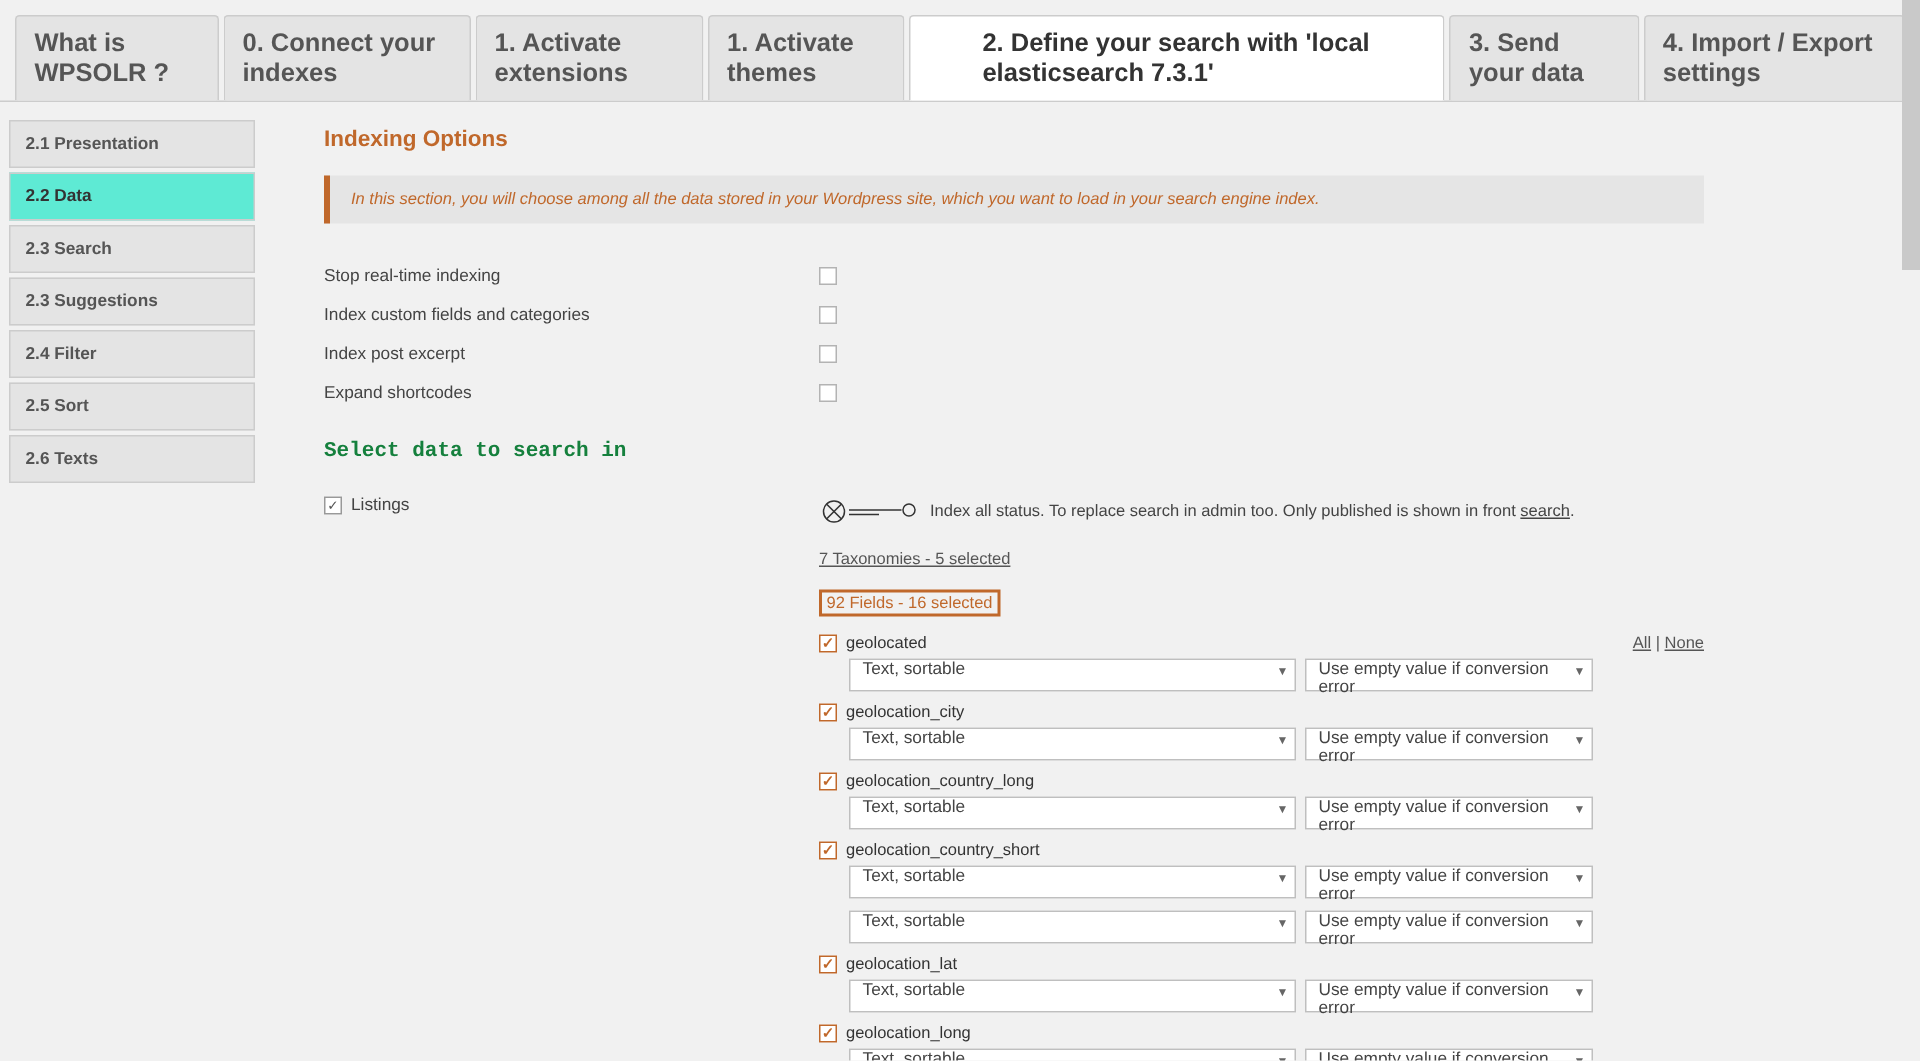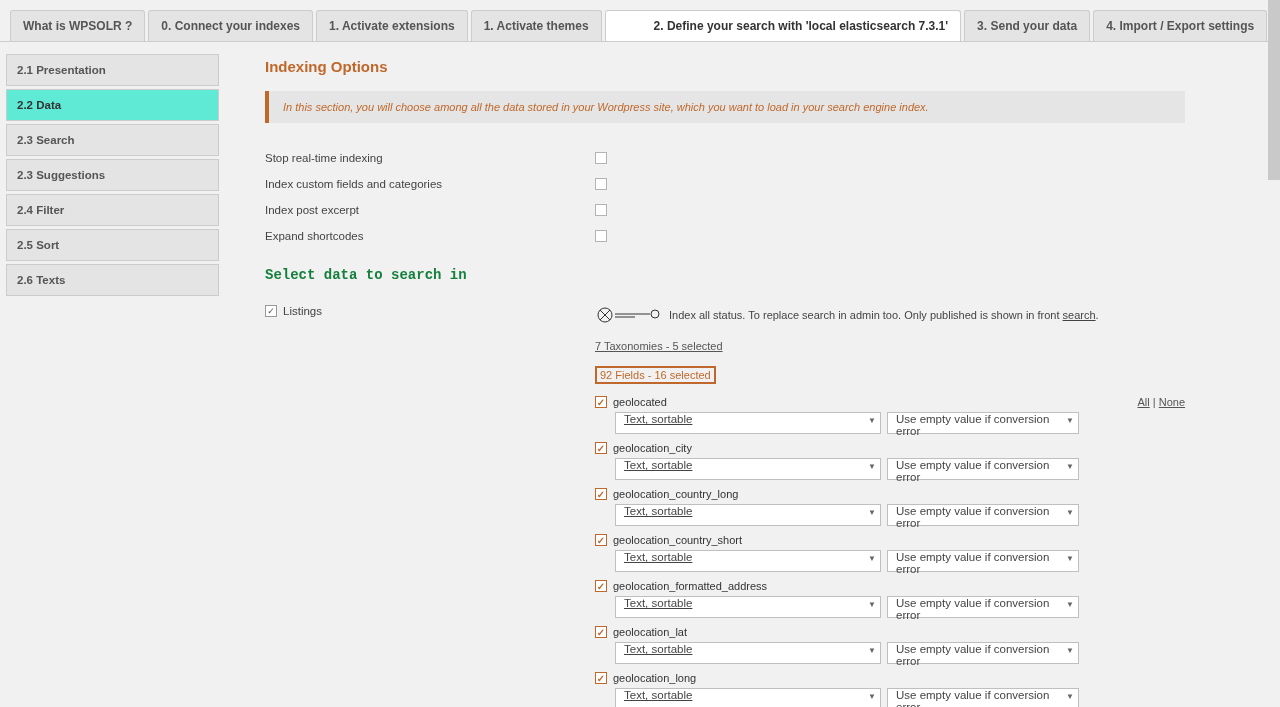--- a/index.html
+++ b/index.html
@@ -27,35 +27,35 @@
   padding: 10px 10px 0 10px;
   border-bottom: 1px solid #ccc;
 }
 .tabs-top .tab {
   padding: 8px 12px;
   background: #e4e4e4;
   border: 1px solid #ccc;
   border-bottom: none;
   font-weight: bold;
   color: #555;
-  font-size: 12px;
+  font-size: 17px;
   border-radius: 3px 3px 0 0;
   cursor: pointer;
 }
 .tabs-top .tab.active {
   background: #fff;
   color: #333;
   padding-left: 48px;
 }
 .main-wrap {
   display: flex;
   align-items: flex-start;
 }
 .side-nav {
-  width: 213px;
+  width: 164px;
   margin: 12px 0 0 6px;
 }
 .side-nav .side-item {
   padding: 9px 10px;
   border: 1px solid #ccc;
   background: #e4e4e4;
   font-weight: bold;
   color: #555;
   font-size: 11.5px;
   margin-bottom: 3px;
@@ -201,21 +201,21 @@
 .sel-wrap { position: relative; }
 .sel-wrap::after {
   content: "▼";
   position: absolute;
   right: 5px;
   top: 4px;
   font-size: 8px;
   color: #666;
   pointer-events: none;
 }
-.sel.wide { width: 266px; text-decoration: underline; }
+.sel.wide { width: 298px; }
 .sel.narrow { width: 192px; }
 
 .all-none {
   position: absolute;
   right: 0;
   top: 0;
   font-size: 11px;
 }
 .all-none a { color: #555; text-decoration: underline; cursor: pointer; }
 .all-none .sep { color: #555; }
@@ -346,24 +346,20 @@
               <div class="field-selects">
                 <div class="sel-wrap">
                   <div class="sel wide">Text, sortable</div>
                 </div>
                 <div class="sel-wrap">
                   <div class="sel narrow">Use empty value if conversion error</div>
                 </div>
               </div>
             </div>
             <div class="field-block">
-              <div class="field-head">
-                <span class="chk-orange checked"></span>
-                <span class="field-name">geolocation_formatted_address</span>
-              </div>
               <div class="field-selects">
                 <div class="sel-wrap">
                   <div class="sel wide">Text, sortable</div>
                 </div>
                 <div class="sel-wrap">
                   <div class="sel narrow">Use empty value if conversion error</div>
                 </div>
               </div>
             </div>
             <div class="field-block">

